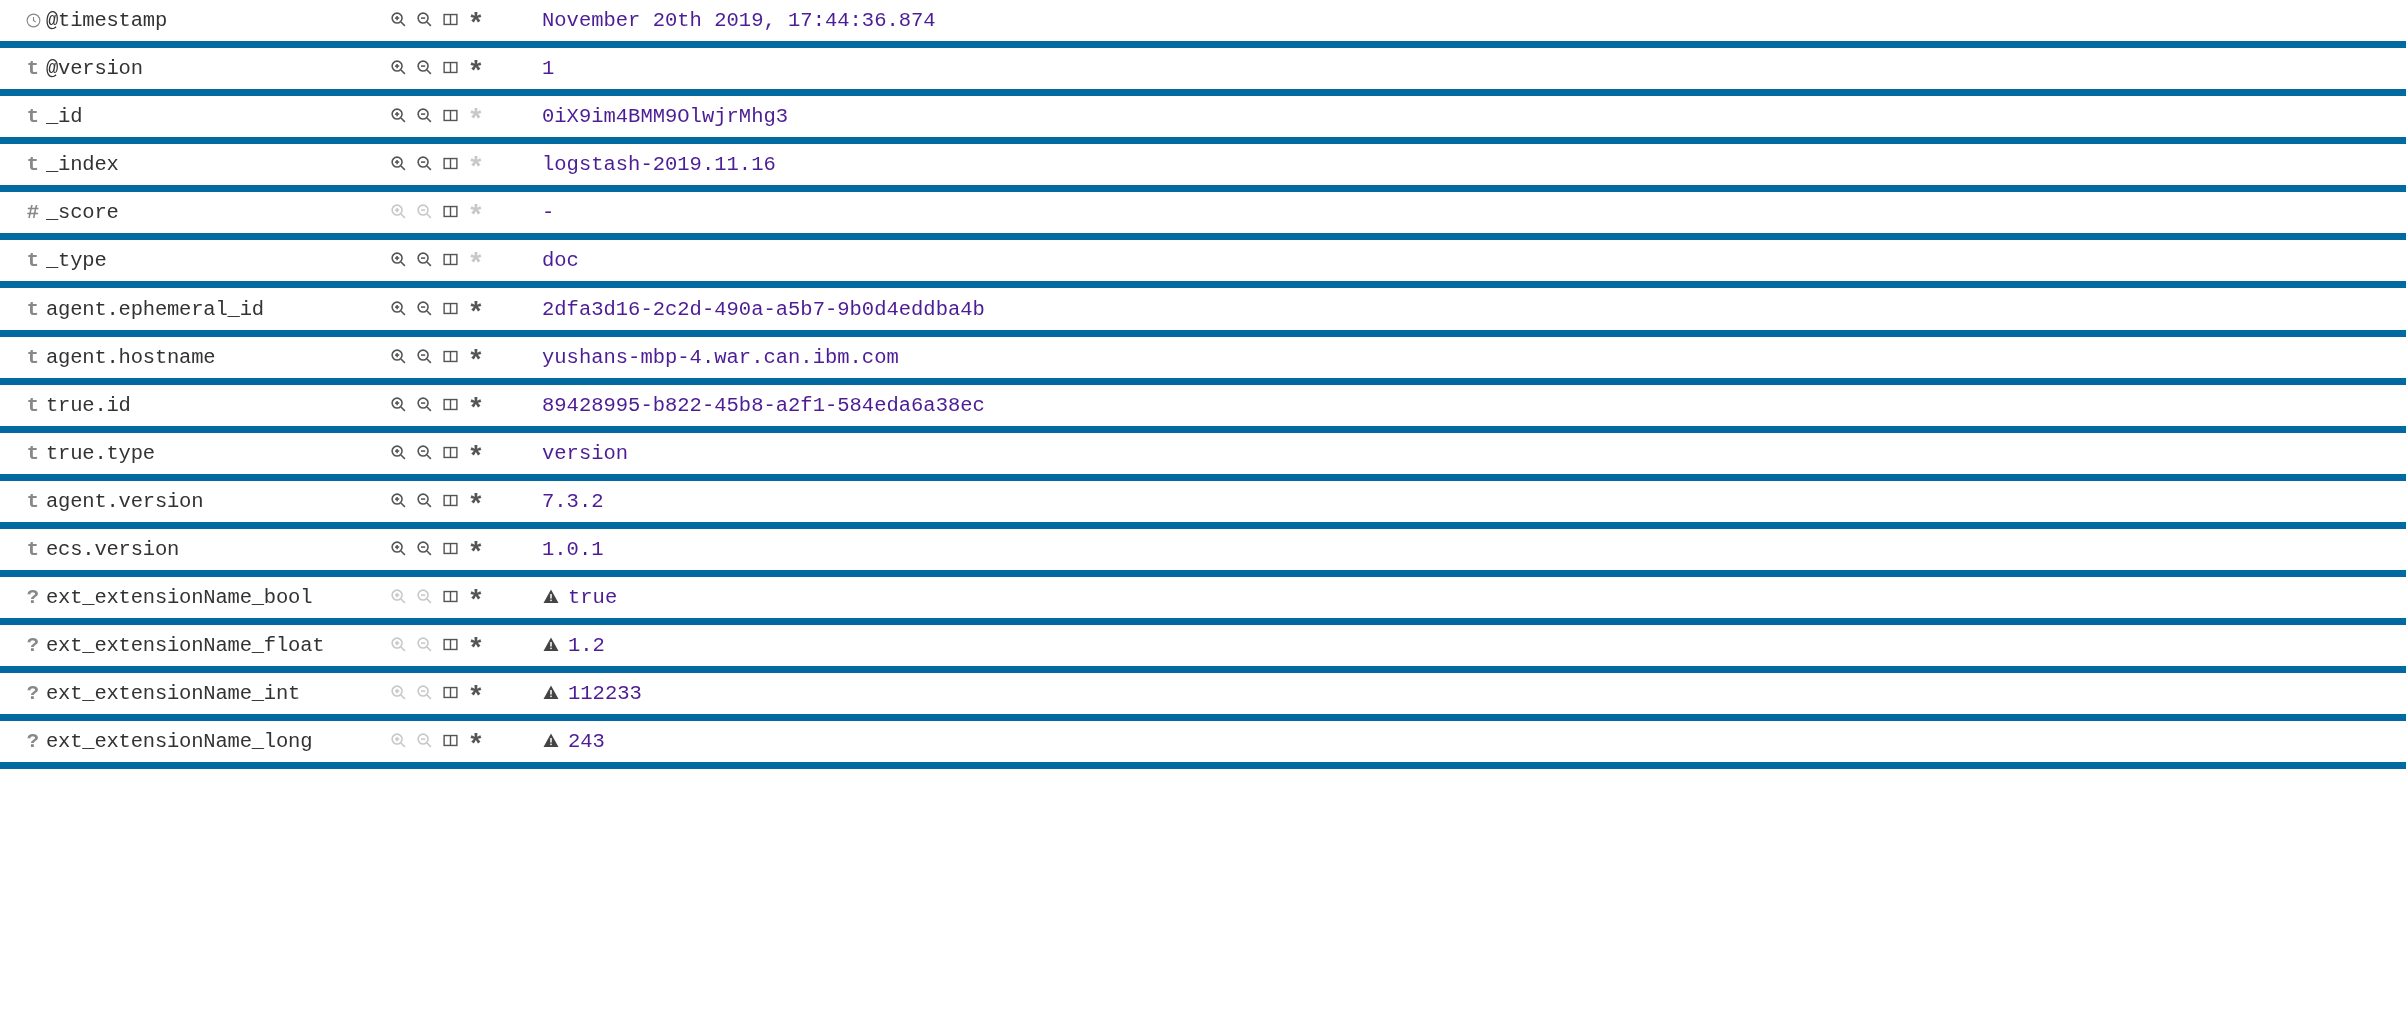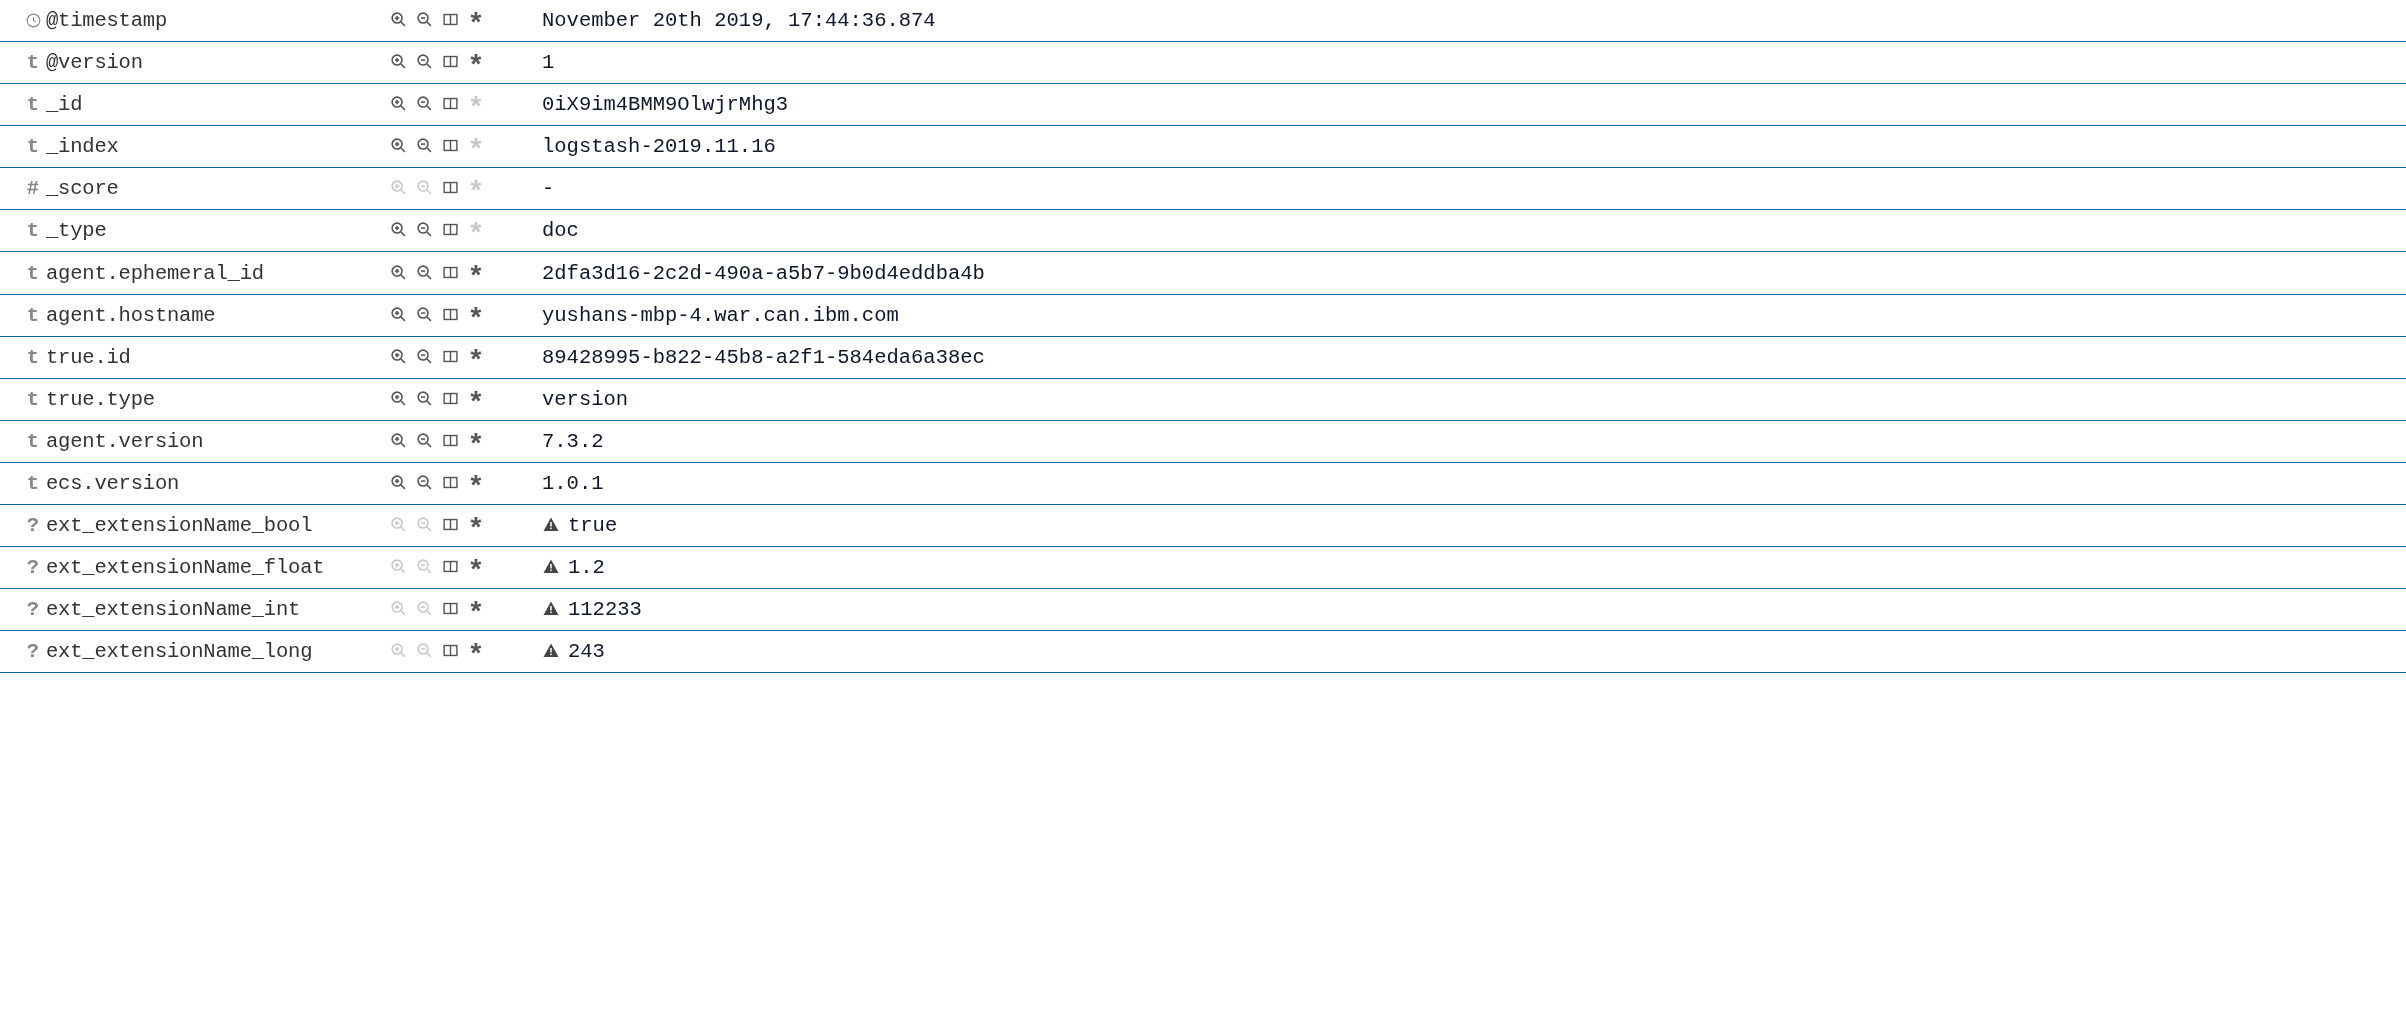--- a/index.html
+++ b/index.html
@@ -9,21 +9,21 @@
     font-family: 'SFMono-Regular', Consolas, 'Liberation Mono', Menlo, monospace;
     font-size: 20.5px;
     background: #fff;
     color: #333;
   }
   .doc-table {
     width: 100%;
     border-collapse: collapse;
   }
   .field-row {
-    border-bottom: 1px solid #0369a1;
+    border-bottom: 7px solid #0369a1;
   }
   .field-row td {
     padding: 9px 6px;
     vertical-align: middle;
     white-space: nowrap;
   }
   td.type-cell {
     width: 44px;
     text-align: center;
     color: #888;
@@ -38,21 +38,21 @@
     padding-right: 4px;
     letter-spacing: -0.2px;
   }
   td.actions-cell {
     width: 150px;
     color: #555;
     padding-left: 0;
     padding-right: 4px;
   }
   td.value-cell {
-    color: #0f172a;
+    color: #4c1d95;
   }
   .icon {
     display: inline-block;
     width: 24px;
     text-align: center;
     color: #555;
     margin-right: 2px;
     vertical-align: middle;
   }
   .icon.disabled {

